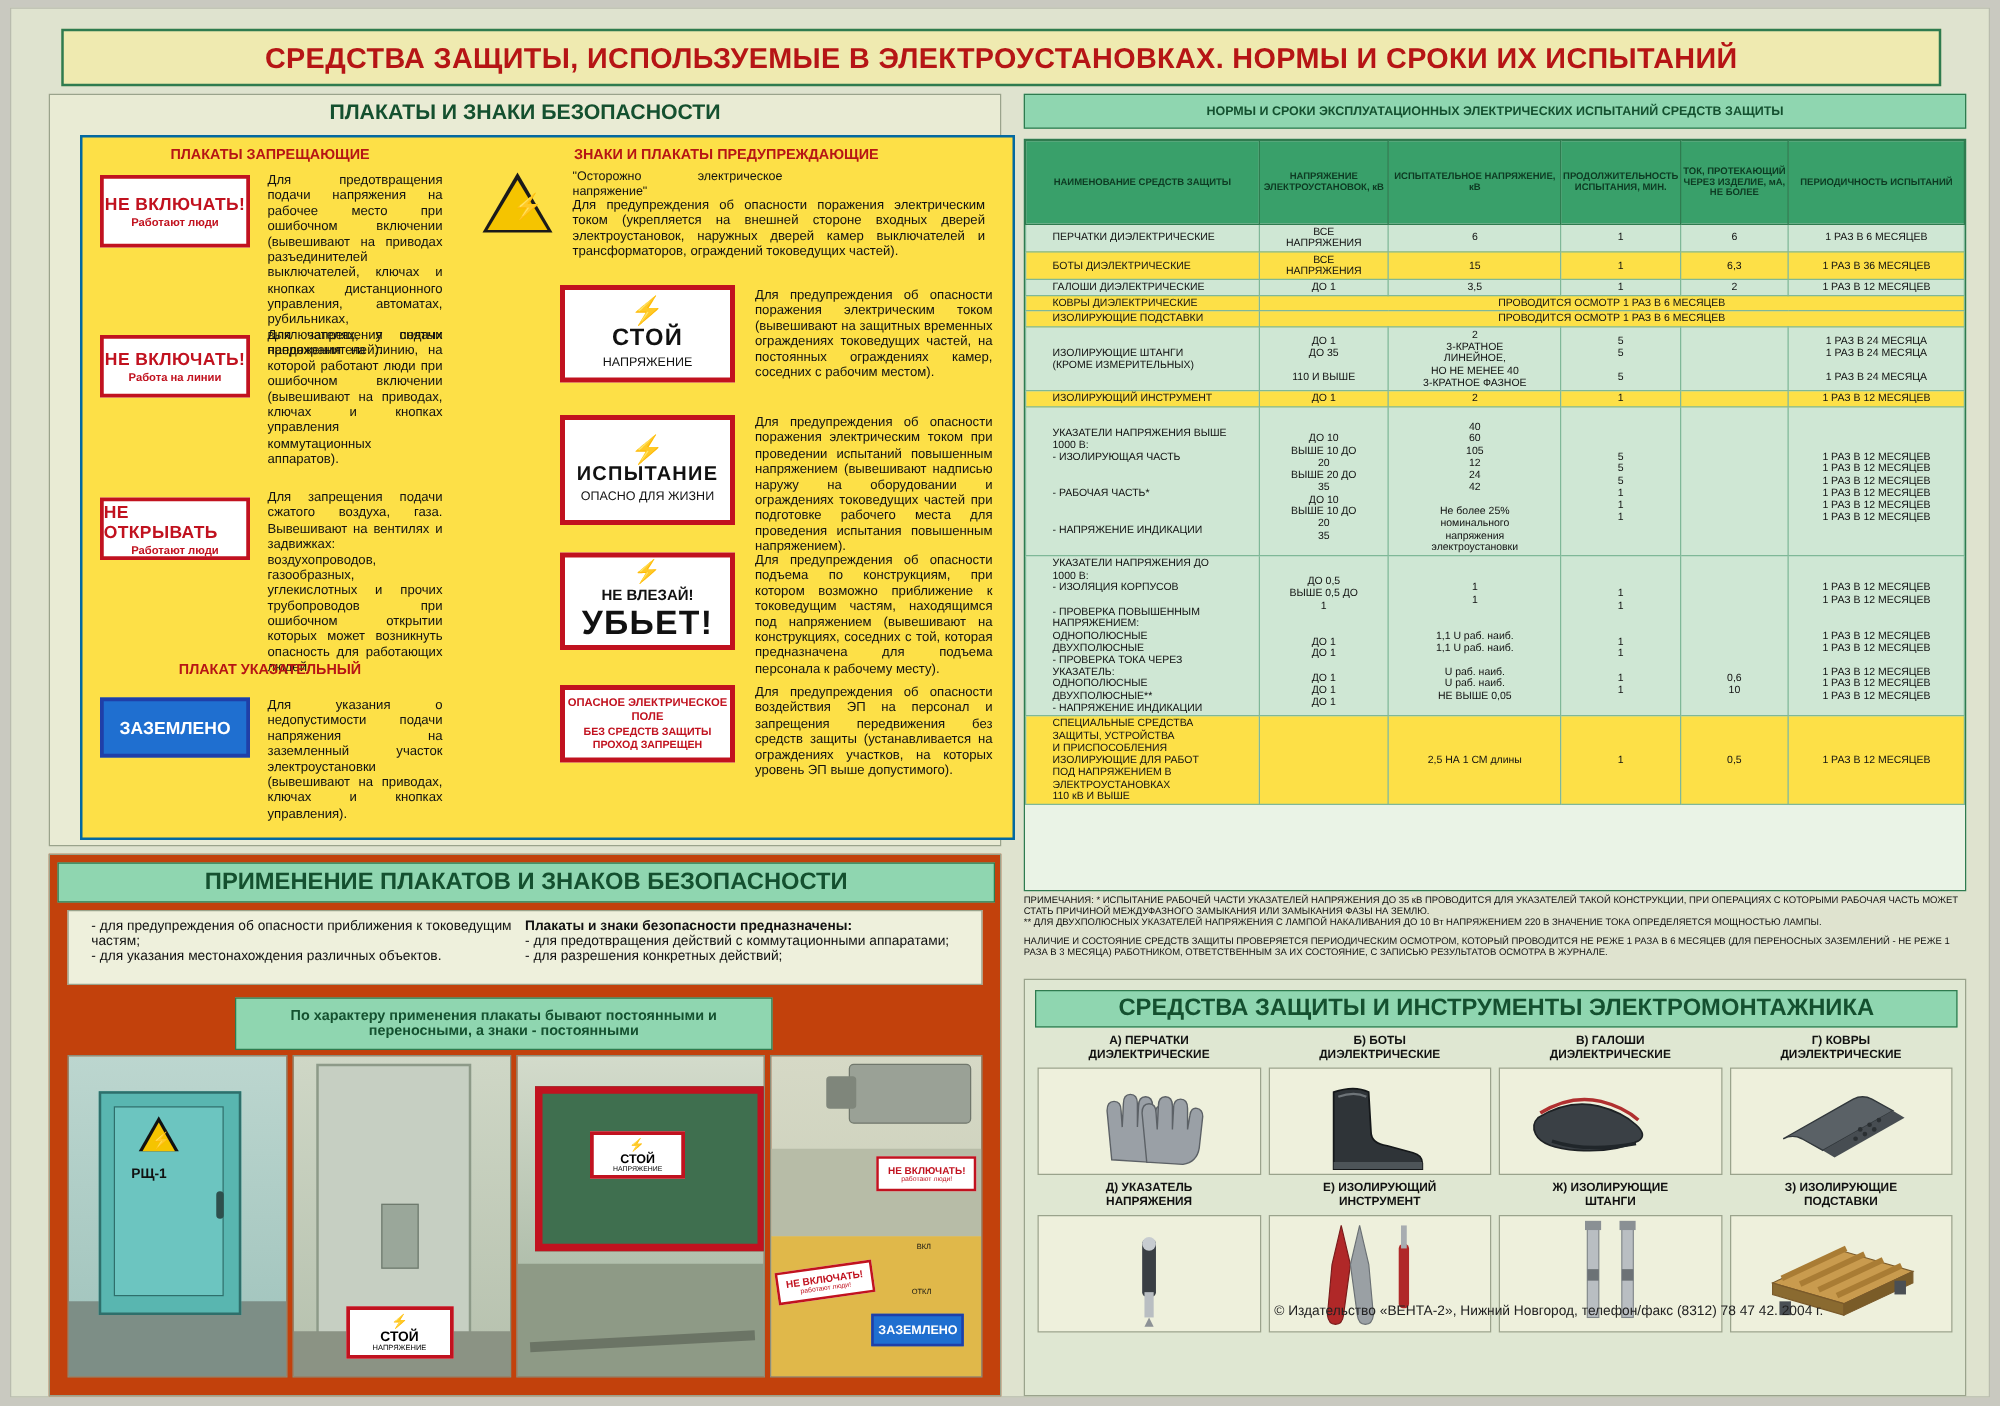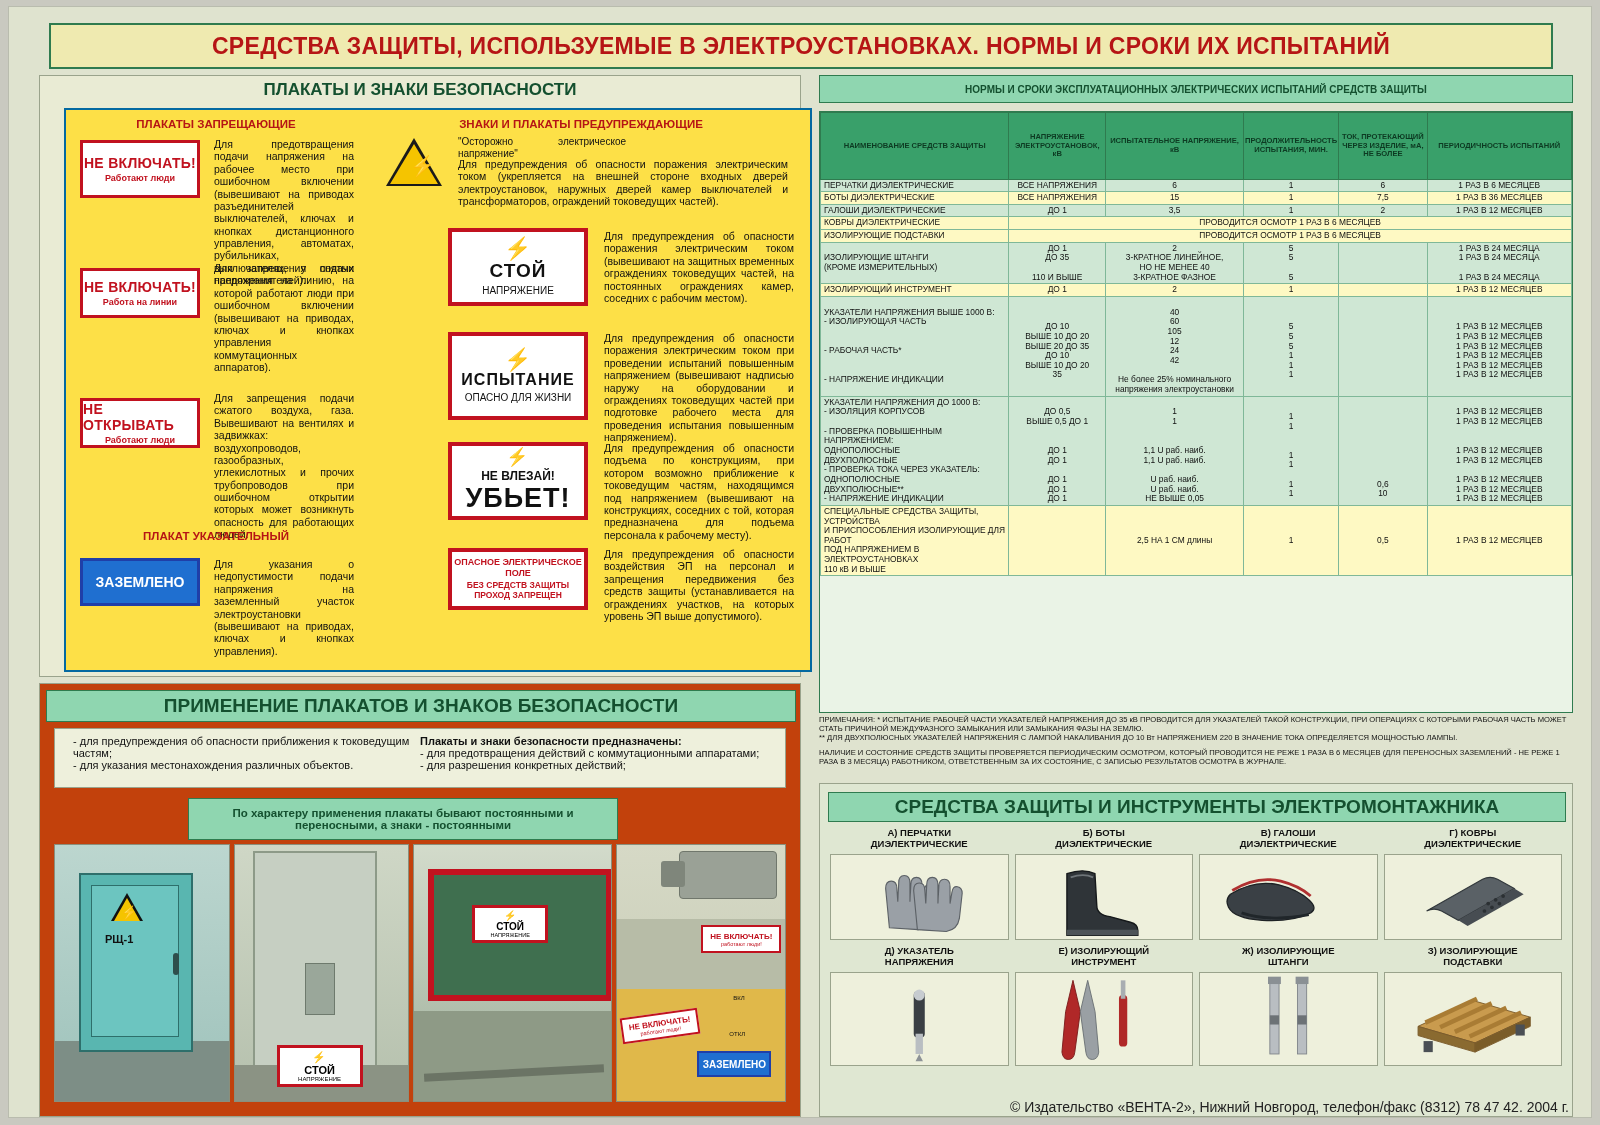--- a/index.html
+++ b/index.html
@@ -118,26 +118,26 @@
     background:#eaf3e6;border:1px solid #2f7b4f;
   }
   table.norm{
     border-collapse:collapse;width:100%;font-size:8.4px;color:#111;
   }
   table.norm th{
     background:#39a06a;color:#0d3a22;border:1px solid #2f7b4f;
     font-size:7.6px;font-weight:bold;text-align:center;padding:20px 1px;line-height:1.12;
   }
   table.norm td{
-    border:1px solid #7fb898;padding:1px 3px;vertical-align:middle;line-height:1.15;
+    border:1px solid #7fb898;padding:1px 21px;vertical-align:middle;line-height:1.15;
   }
   .tdl{text-align:left;}
   .tdc{text-align:center;}
   .rowA{background:#cfe7d4;}
-  .rowB{background:#fef9c3;}
+  .rowB{background:#fde047;}
   .notes{
     position:absolute;left:810px;top:708px;width:752px;height:64px;
     font-size:7.6px;color:#111;line-height:1.2;
   }
   .tools-panel{
     position:absolute;left:810px;top:776px;width:752px;height:332px;
     background:#dfe7d2;border:1px solid #9aa38c;
   }
   .tools-head{position:absolute;left:8px;top:8px;width:736px;height:28px;}
   .tools-grid{
@@ -145,22 +145,22 @@
     display:grid;grid-template-columns:repeat(4,1fr);grid-template-rows:1fr 1fr;gap:6px;
   }
   .tool-cell{
     background:#eef0dc;border:1px solid #9aa38c;position:relative;
   }
   .tool-cap{
     position:absolute;left:0;top:-26px;width:100%;text-align:center;
     font-size:9.5px;font-weight:bold;color:#111;line-height:1.15;
   }
   .footer{
-    position:absolute;left:900px;top:1092px;width:660px;text-align:right;
-    font-size:14px;color:#222;
+    position:absolute;left:900px;top:1036px;width:660px;text-align:center;
+    font-size:11px;color:#222;
   }
 </style>
 </head>
 <body>
 
 <div class="poster">
 
   <div class="title-bar">
     <span>СРЕДСТВА ЗАЩИТЫ, ИСПОЛЬЗУЕМЫЕ В ЭЛЕКТРОУСТАНОВКАХ. НОРМЫ И СРОКИ ИХ ИСПЫТАНИЙ</span>
   </div>
@@ -335,21 +335,21 @@
           <td class="tdc">6</td>
           <td class="tdc">1</td>
           <td class="tdc">6</td>
           <td class="tdc">1 РАЗ В 6 МЕСЯЦЕВ</td>
         </tr>
         <tr class="rowB">
           <td class="tdl">БОТЫ ДИЭЛЕКТРИЧЕСКИЕ</td>
           <td class="tdc">ВСЕ НАПРЯЖЕНИЯ</td>
           <td class="tdc">15</td>
           <td class="tdc">1</td>
-          <td class="tdc">7,5</td>
+          <td class="tdc">6,3</td>
           <td class="tdc">1 РАЗ В 36 МЕСЯЦЕВ</td>
         </tr>
         <tr class="rowA">
           <td class="tdl">ГАЛОШИ ДИЭЛЕКТРИЧЕСКИЕ</td>
           <td class="tdc">ДО 1</td>
           <td class="tdc">3,5</td>
           <td class="tdc">1</td>
           <td class="tdc">2</td>
           <td class="tdc">1 РАЗ В 12 МЕСЯЦЕВ</td>
         </tr>

